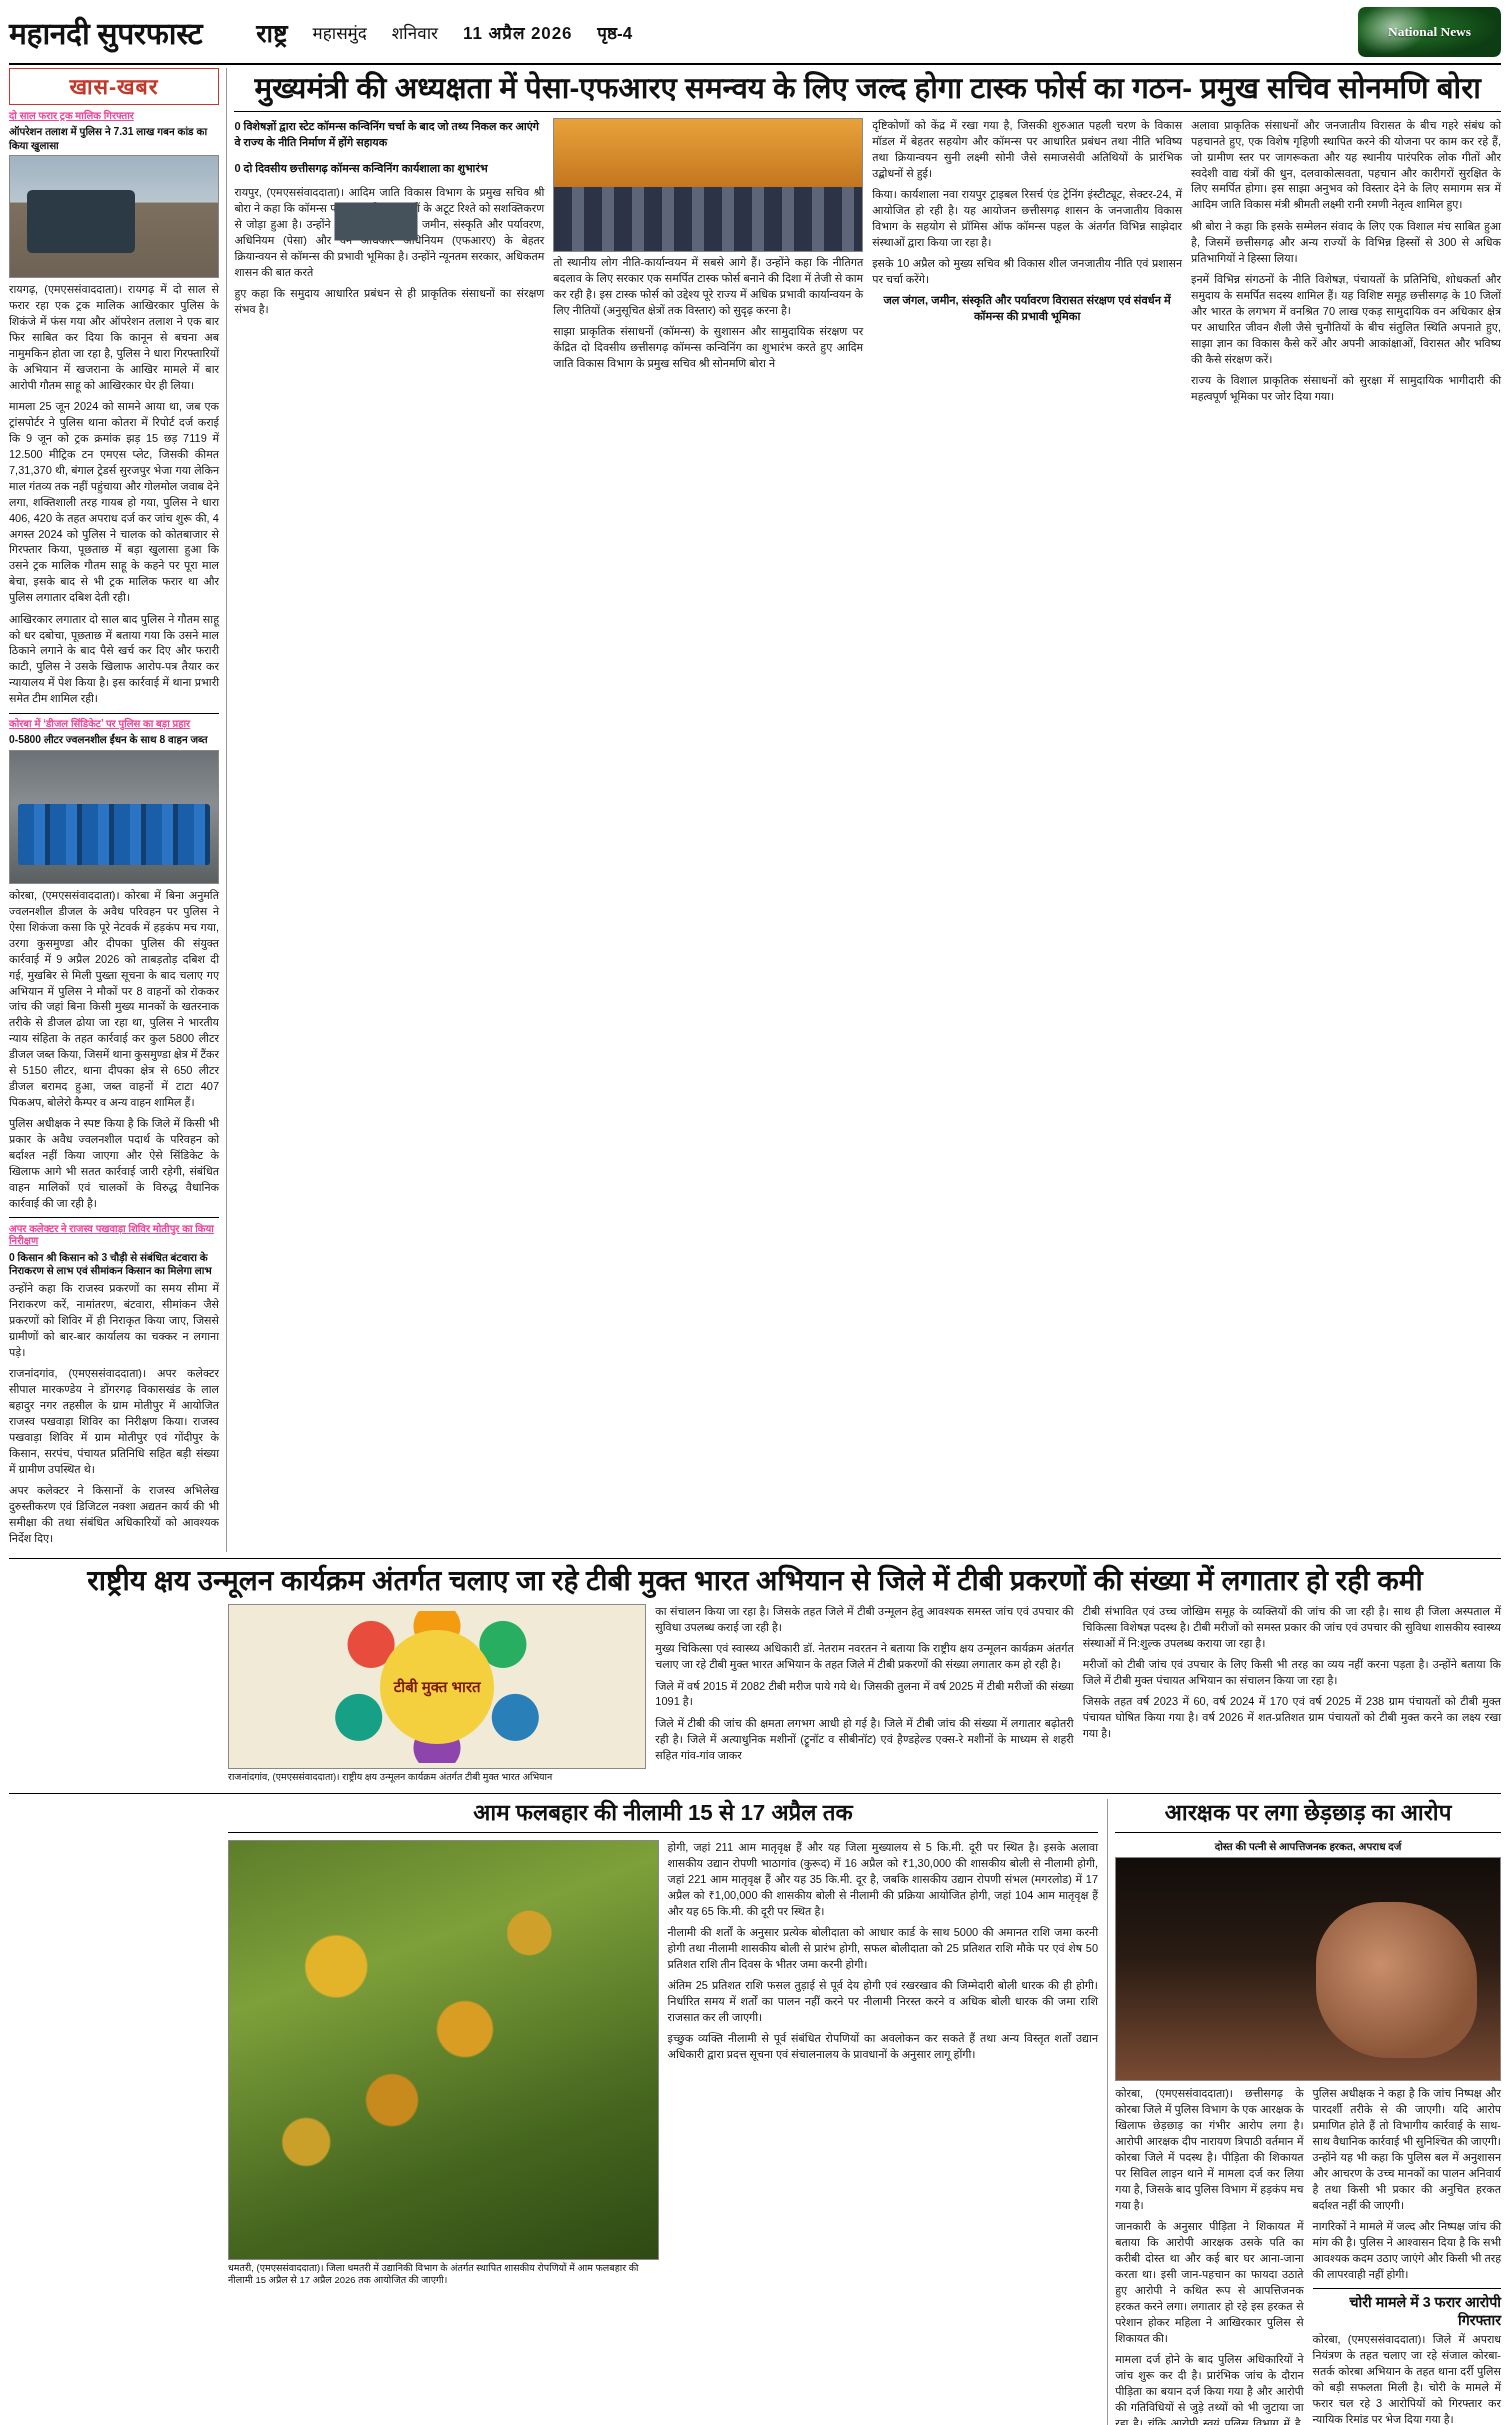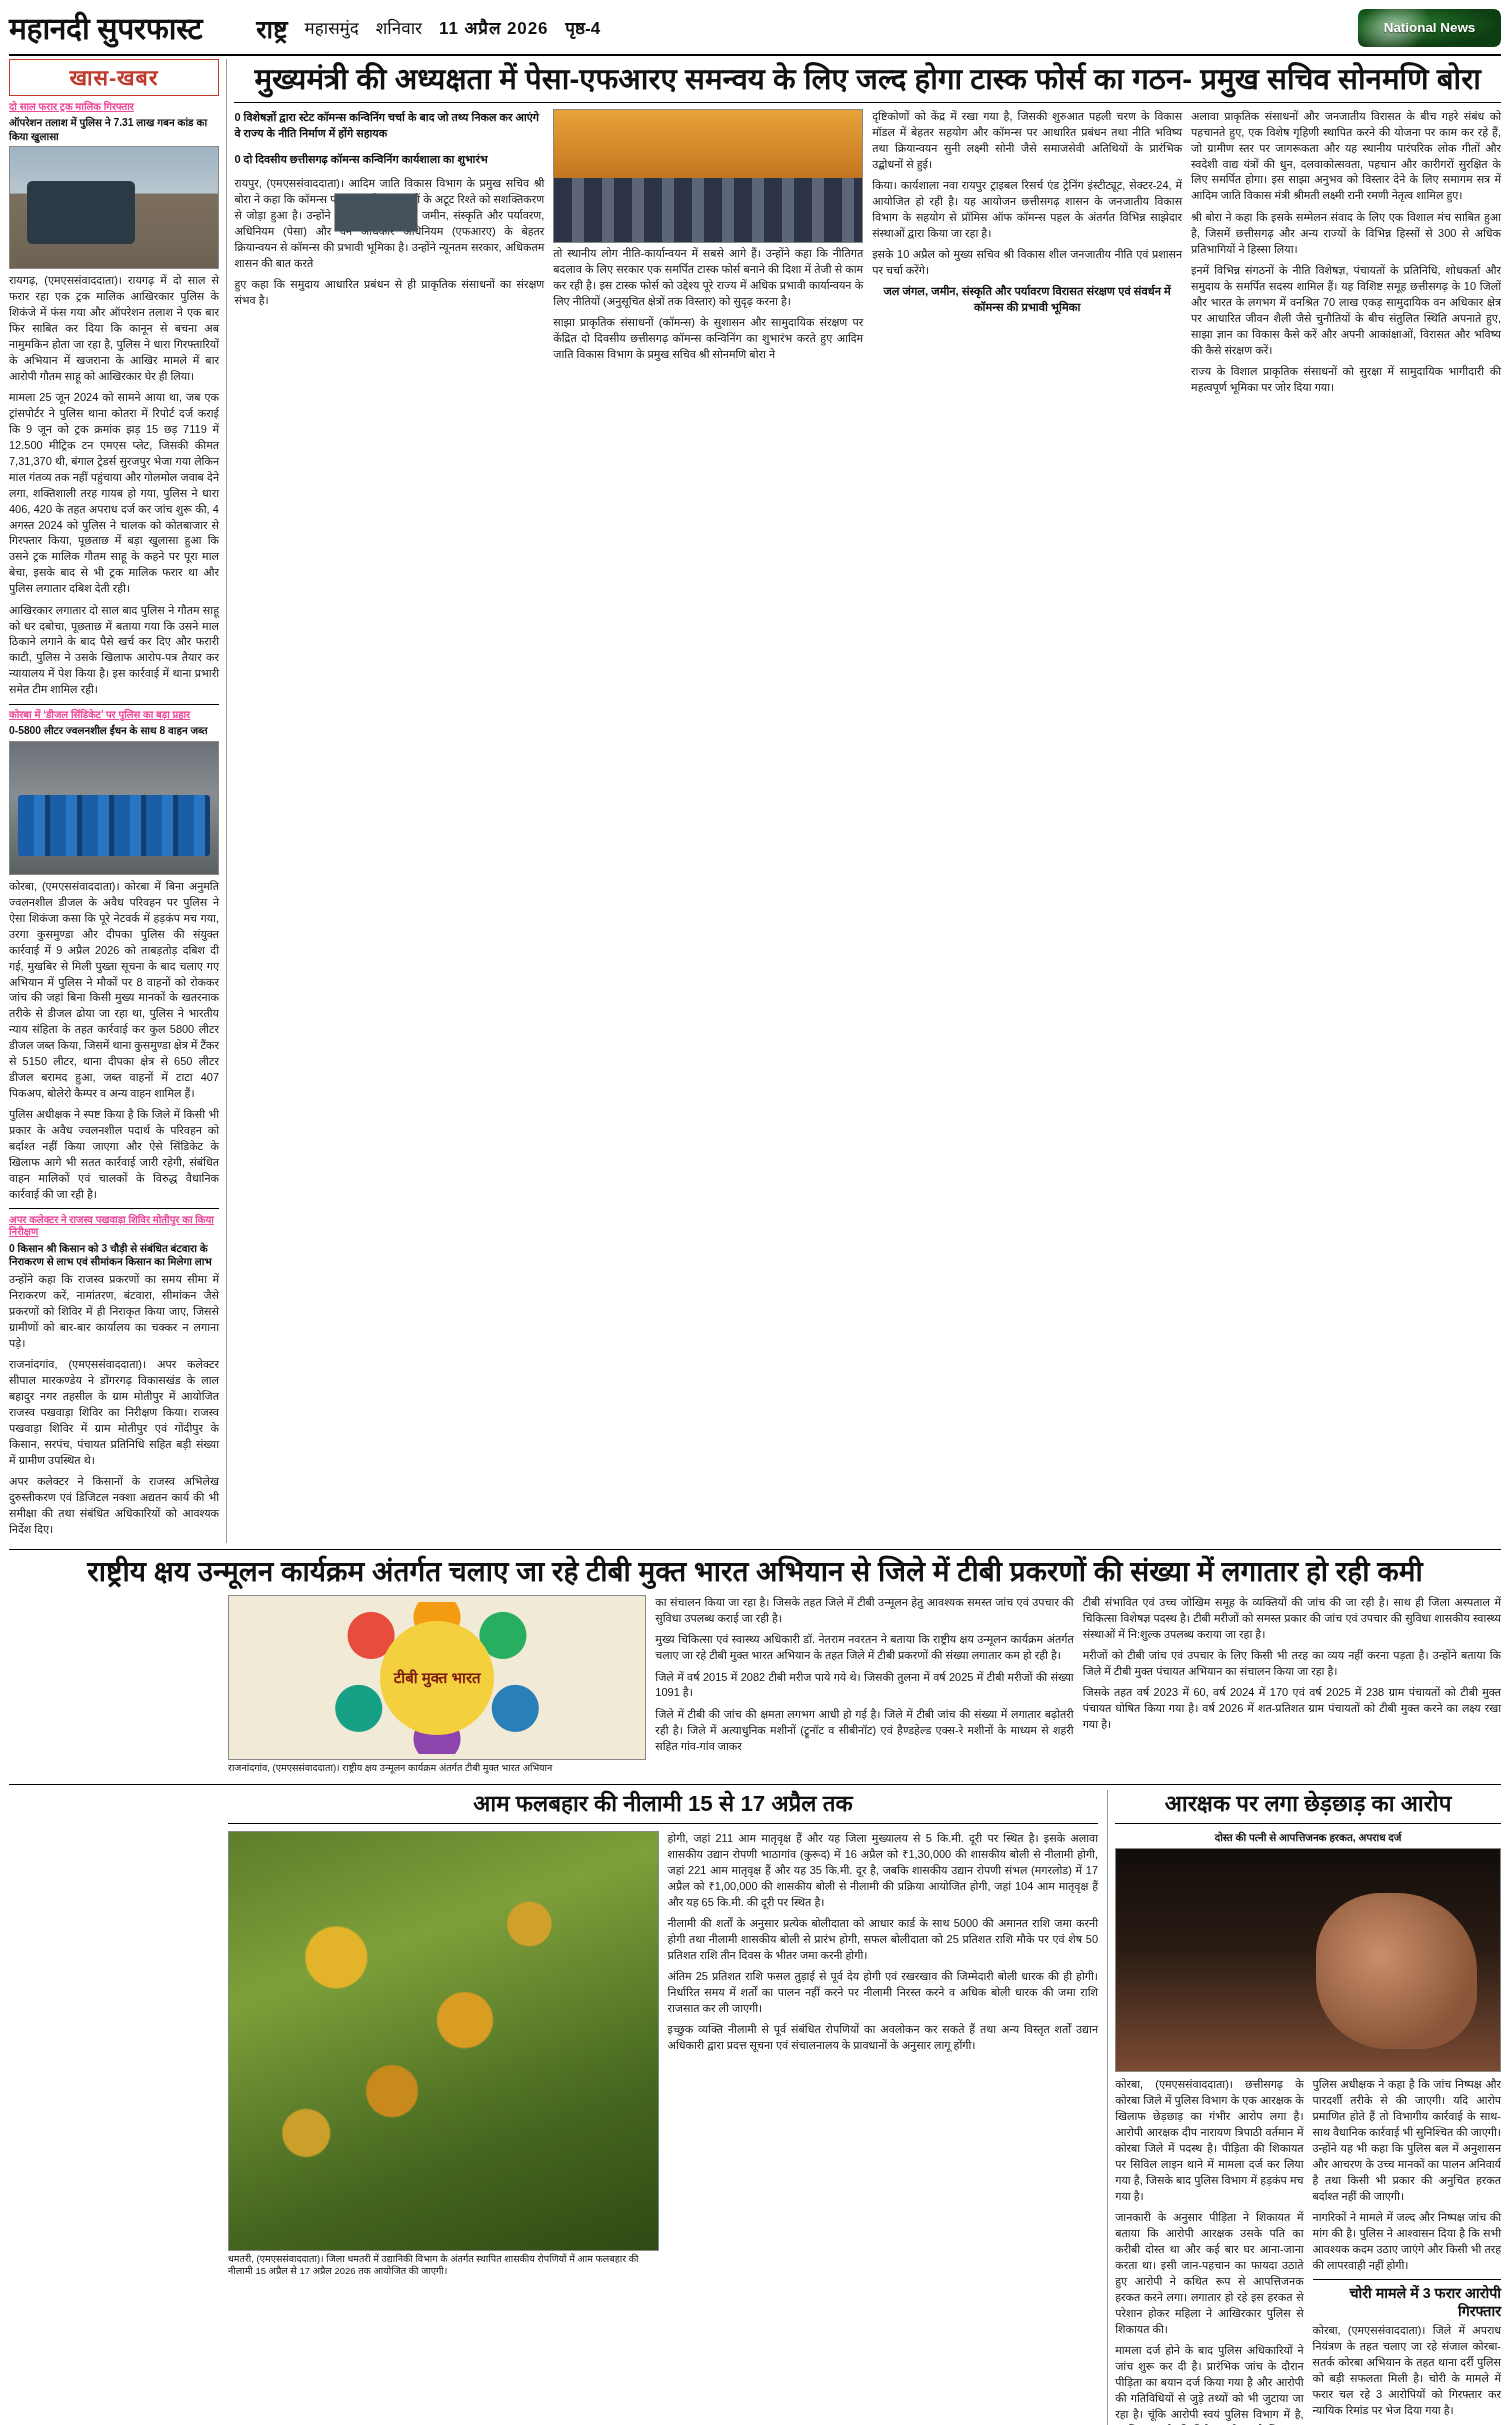--- a/index.html
+++ b/index.html
@@ -24,39 +24,40 @@
     font-size: 30px;
     font-weight: bold;
     letter-spacing: -0.4px;
     white-space: nowrap;
   }
   .mh-center {
     flex: 1;
     display: flex;
     align-items: center;
     justify-content: flex-start;
-    gap: 17px;
+    gap: 25px;
     padding-left: 54px;
   }
   .mh-rashtra {
     font-size: 25px;
     font-weight: bold;
     font-family: "Liberation Serif", serif;
   }
   .mh-meta { font-size: 17px; font-weight: normal; }
   .mh-date { font-size: 17px; font-weight: bold; letter-spacing: 0.9px; }
   .mh-page { font-size: 17px; font-weight: bold; }
   .mh-logo {
-    width: 143px; height: 38px;
+    width: 143px; height: 50px;
     border-radius: 7.2px;
     background: radial-gradient(ellipse at 30% 40%, #2e7d32 0%, #1b5e20 35%, #0d3d12 70%);
     position: relative;
     display:flex; align-items:center; justify-content:center;
     overflow:hidden;
     margin-left: 16px;
+    font-family: Liberation Serif, serif;
   }
   .mh-logo::before {
     content:"";
     position:absolute; left:-9px; top:-12.5px; width:89px; height:63px;
     background: radial-gradient(ellipse at center, rgba(255,255,255,0.55), rgba(255,255,255,0) 60%);
     transform: rotate(-18deg);
   }
   .mh-logo-text {
     position: relative;
     color: #fff; font-size: 13.4px; font-weight: bold; text-align:center; line-height: 1.05;

